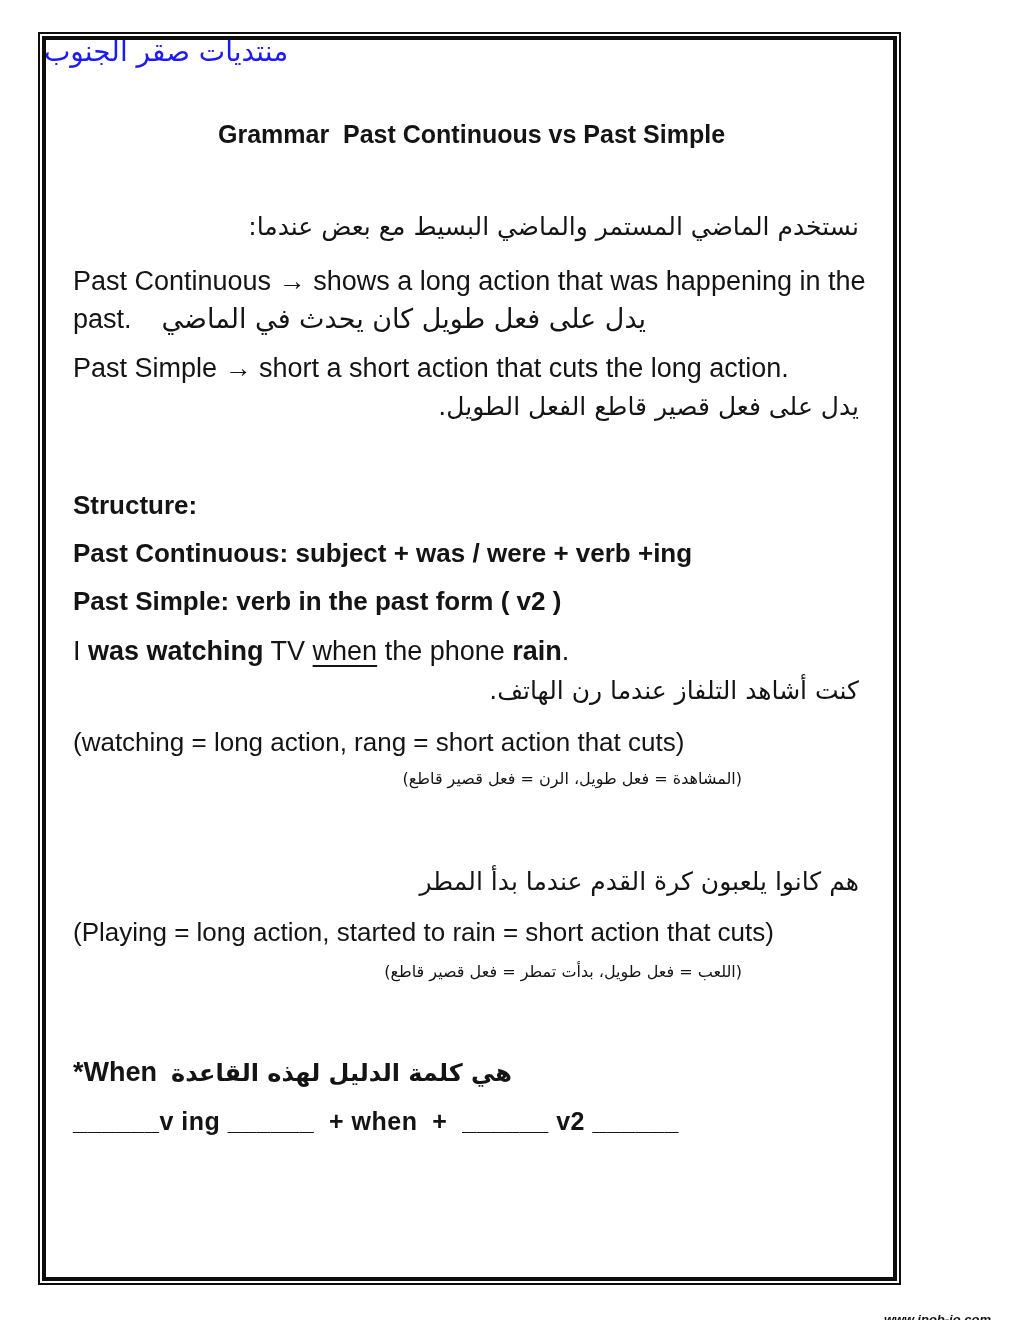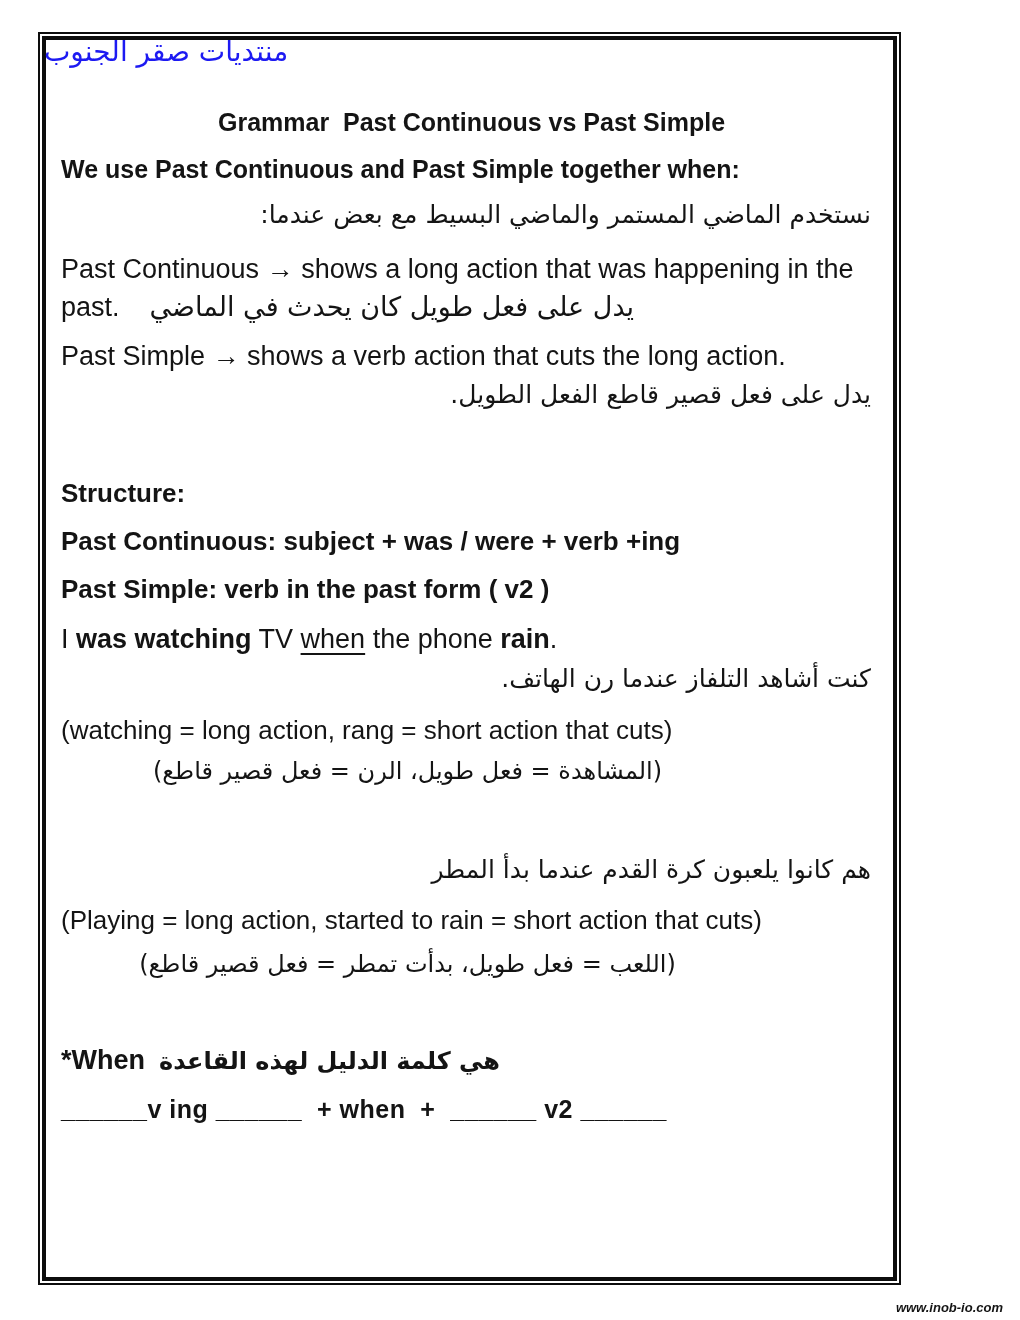--- a/index.html
+++ b/index.html
@@ -25,49 +25,48 @@
   .watermark { left:44px; top:36px; font-size:28px; line-height:32px; color:#1d1af2;
                font-family:"DejaVu Sans", sans-serif; direction:rtl; }
   .title   { left:50px; right:127px; top:104px; text-align:center; font-weight:700; font-size:25px; }
   .lead    { left:57px; top:151px; font-weight:700; font-size:25px; }
 
   .body-en   { left:57px; right:120px; font-size:27px; line-height:36px; }
   .note-en   { left:57px; right:120px; font-size:26px; }
   .head-bold { left:57px; right:120px; font-weight:700; font-size:26px; }
 
   .ar-line   { left:70px; right:145px; text-align:right; font-size:25px; line-height:34px; }
-  .ar-note   { left:57px; right:262px; text-align:center; font-size:24px; }
+  .ar-note   { left:57px; right:262px; text-align:right; font-size:16px; }
   .ar-inline { font-family:"DejaVu Sans", sans-serif; unicode-bidi:isolate; direction:rtl;text-align:center; }
 
   .formula   { left:57px; right:120px; font-weight:700; font-size:25px; letter-spacing:0.5px; }
   .footer-url{ right:13px; top:1296px; font-size:13px; font-weight:700; font-style:italic; }
-  p { margin:4px; }
+  p { margin:16px; }
 </style>
 </head>
 <body>
 
 <div class="page">
 
   <div class="frame">
     <div class="frame-inner"></div>
   </div>
 
   <div class="abs watermark">منتديات صقر الجنوب</div>
 
   <p class="abs title pre">Grammar  Past Continuous vs Past Simple</p>
 
-  <p class="abs lead" style="top:151px">We use Past Continuous and Past Simple together when:</p>
 
   <p class="abs ar ar-line" style="top:194px">نستخدم الماضي المستمر والماضي البسيط مع بعض عندما:</p>
 
   <p class="abs en body-en" style="top:247px">Past Continuous → shows a long action that was happening in the</p>
 
   <p class="abs en body-en" style="top:285px"><span>past.</span><span class="ar-inline" style="margin-left:30px">يدل على فعل طويل كان يحدث في الماضي</span></p>
 
-  <p class="abs en body-en" style="top:334px">Past Simple → shows a verb action that cuts the long action.</p>
+  <p class="abs en body-en" style="top:334px">Past Simple → short a short action that cuts the long action.</p>
 
   <p class="abs ar ar-line" style="top:374px">يدل على فعل قصير قاطع الفعل الطويل.</p>
 
   <p class="abs en head-bold" style="top:474px">Structure:</p>
 
   <p class="abs en head-bold" style="top:522px">Past Continuous: subject + was / were + verb +ing</p>
 
   <p class="abs en head-bold" style="top:570px">Past Simple: verb in the past form ( v2 )</p>
 
   <p class="abs en body-en pre" style="top:617px"><span>I </span><span class="b">was watching</span><span> TV </span><span class="u">when</span><span> the phone </span><span class="b">rain</span><span>.</span></p>

